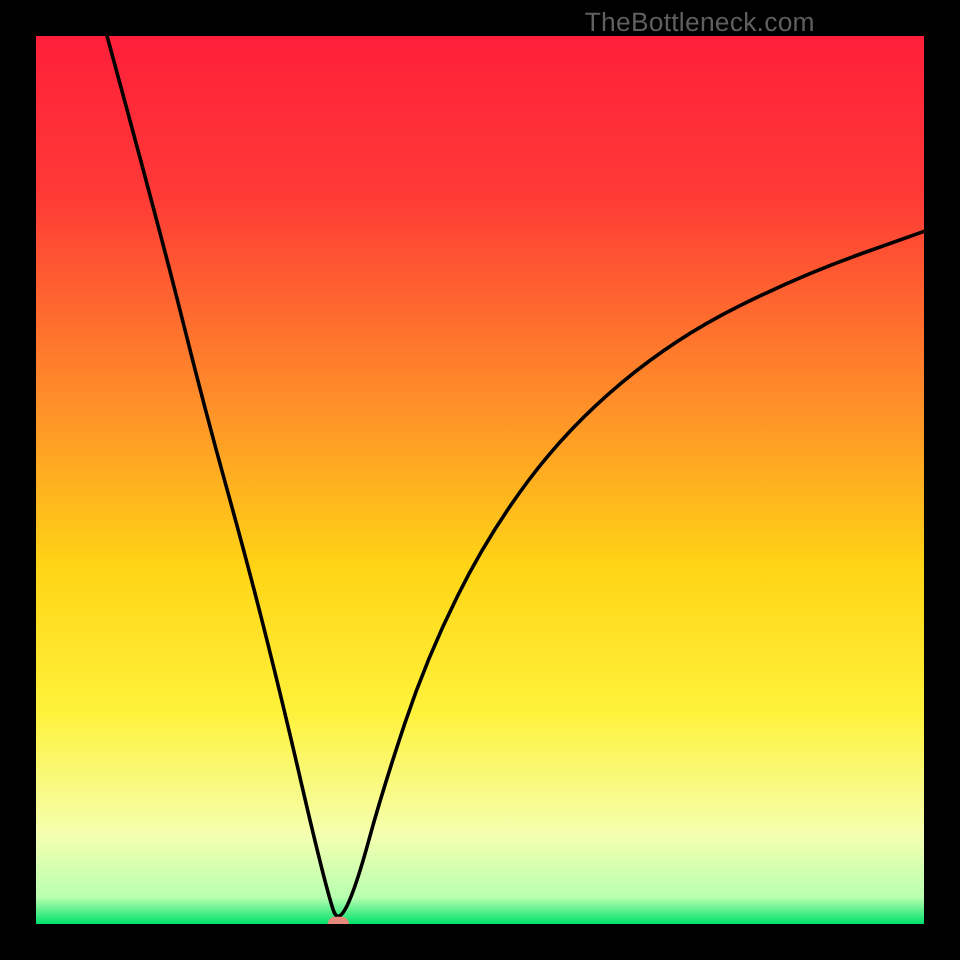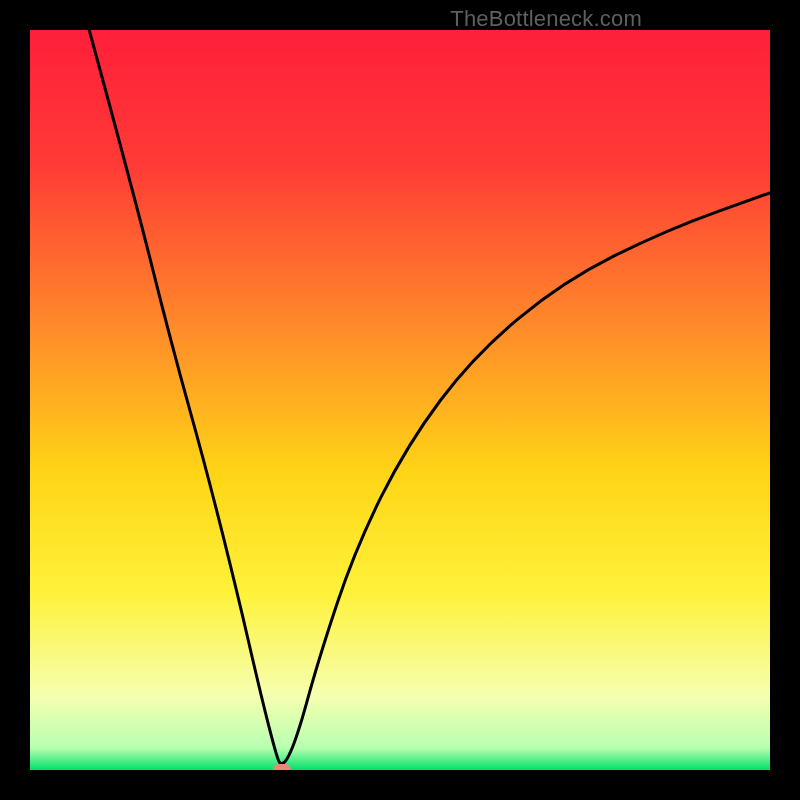--- a/index.html
+++ b/index.html
@@ -9,20 +9,21 @@
     height: 800px;
     background: #000;
     font-family: Arial, Helvetica, sans-serif;
     overflow: hidden;
   }
   .frame {
     position: relative;
     width: 656px;
     height: 800px;
     background: #000;
+    padding-left: 37px;
   }
   .watermark {
     position: absolute;
     top: 6px;
     right: 14px;
     color: #5f5f5f;
     font-size: 22px;
     font-weight: 500;
     letter-spacing: 0.2px;
     z-index: 3;

